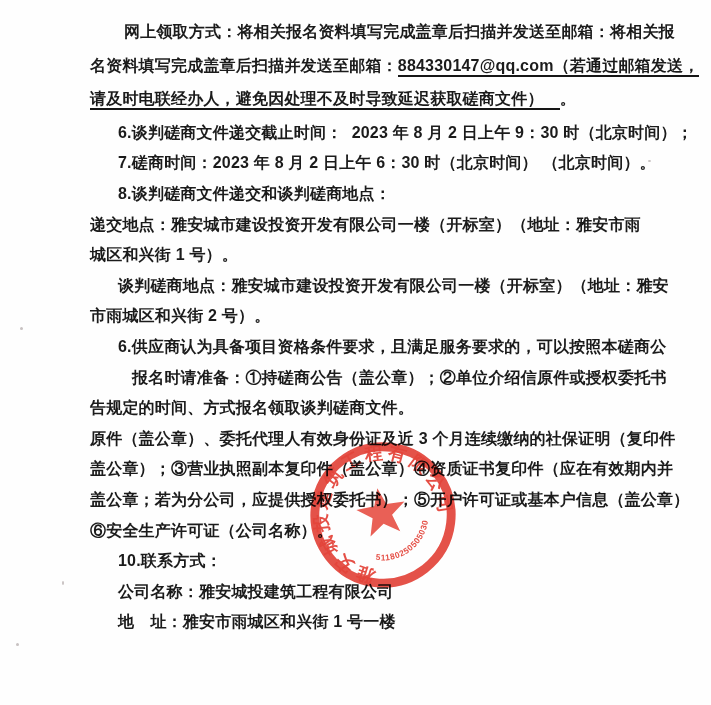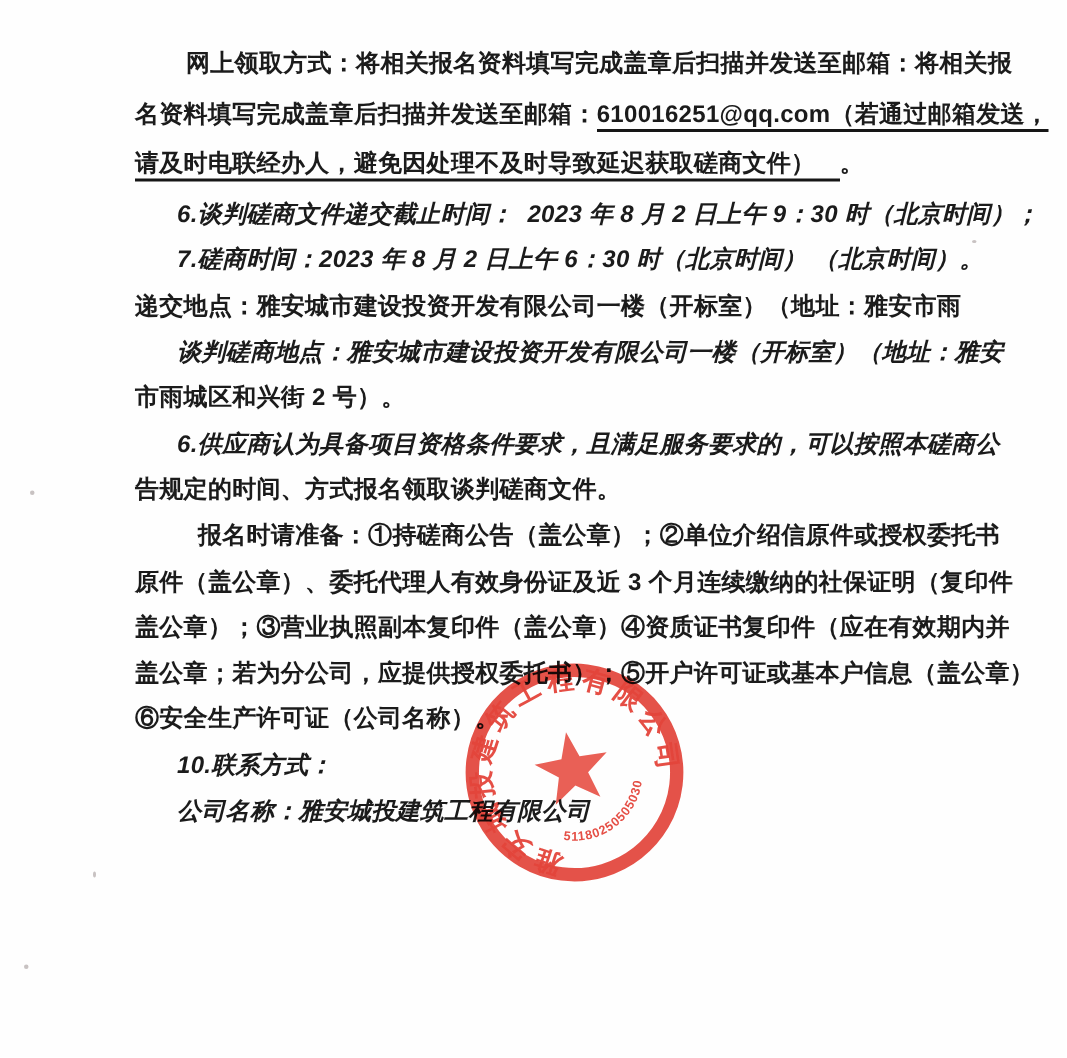--- a/index.html
+++ b/index.html
@@ -8,35 +8,35 @@
     position: relative;
     overflow: hidden;
     font-family: "Liberation Sans", sans-serif;
   }
   .sheet {
     position: absolute; inset: 0;
     background: #fefefe;
   }
   .doc {
     position: absolute;
-    left: 90px; top: 28px;
+    left: 90px; top: 17px;
     width: 560px;
     color: #1b1b1b;
     font-size: 16px;
     font-weight: 700;
     letter-spacing: 0.2px;
   }
   .ln {
     line-height: 30.6px;
     height: 30.6px;
     white-space: pre;
   }
   .ln.gap { margin-bottom: 3px; }
   .ln.ip  { padding-left: 34px; }  
-  .ln.i1  { padding-left: 28px; font-style: italic; }  
+  .ln.i1  { padding-left: 28px; }  
   .ln.i2  { padding-left: 42px; }  
   .u {
     border-bottom: 2.5px solid #161616;
     padding-bottom: 1px;
   }
   
   .seal {
     position: absolute;
     left: 304px; top: 436px;
     width: 158px; height: 158px;
@@ -51,36 +51,39 @@
   }
   .speck { position: absolute; background: #9a8f8f; border-radius: 50%; opacity: .55; }
 </style>
 </head>
 <body>
 
 <div class="sheet">
 
   <div class="doc">
     <div class="ln ip gap"><span>网上领取方式：将相关报名资料填写完成盖章后扫描并发送至邮箱：将相关报</span></div>
-    <div class="ln gap"><span>名资料填写完成盖章后扫描并发送至邮箱：</span><span class="u">610016251@qq.com（若通过邮箱发送，</span></div>
+    <div class="ln gap"><span>名资料填写完成盖章后扫描并发送至邮箱：</span><span class="u">884330147@qq.com（若通过邮箱发送，</span></div>
     <div class="ln gap"><span class="u">请及时电联经办人，避免因处理不及时导致延迟获取磋商文件）　</span><span>。</span></div>
     <div class="ln i1"><span>6.谈判磋商文件递交截止时间：  2023 年 8 月 2 日上午 9：30 时（北京时间）；</span></div>
     <div class="ln i1"><span>7.磋商时间：2023 年 8 月 2 日上午 6：30 时（北京时间） （北京时间）。</span></div>
+    <div class="ln i1"><span>8.谈判磋商文件递交和谈判磋商地点：</span></div>
     <div class="ln"><span>递交地点：雅安城市建设投资开发有限公司一楼（开标室）（地址：雅安市雨</span></div>
+    <div class="ln"><span>城区和兴街 1 号）。</span></div>
     <div class="ln i1"><span>谈判磋商地点：雅安城市建设投资开发有限公司一楼（开标室）（地址：雅安</span></div>
     <div class="ln"><span>市雨城区和兴街 2 号）。</span></div>
     <div class="ln i1"><span>6.供应商认为具备项目资格条件要求，且满足服务要求的，可以按照本磋商公</span></div>
+    <div class="ln i2"><span>报名时请准备：①持磋商公告（盖公章）；②单位介绍信原件或授权委托书</span></div>
     <div class="ln"><span>告规定的时间、方式报名领取谈判磋商文件。</span></div>
-    <div class="ln i2"><span>报名时请准备：①持磋商公告（盖公章）；②单位介绍信原件或授权委托书</span></div>
     <div class="ln"><span>原件（盖公章）、委托代理人有效身份证及近 3 个月连续缴纳的社保证明（复印件</span></div>
     <div class="ln"><span>盖公章）；③营业执照副本复印件（盖公章）④资质证书复印件（应在有效期内并</span></div>
     <div class="ln"><span>盖公章；若为分公司，应提供授权委托书）；⑤开户许可证或基本户信息（盖公章）</span></div>
     <div class="ln"><span>⑥安全生产许可证（公司名称）。</span></div>
     <div class="ln i1"><span>10.联系方式：</span></div>
     <div class="ln i1"><span>公司名称：雅安城投建筑工程有限公司</span></div>
+    <div class="ln i1"><span>地　址：雅安市雨城区和兴街 1 号一楼</span></div>
   </div>
 
   <svg class="seal" viewBox="0 0 160 160" xmlns="http://www.w3.org/2000/svg">
     <defs>
       <path id="sealNameArc" d="M 39.7,120.3 A 57,57 0 1 1 120.3,120.3" fill="none"></path>
       <path id="sealCodeArc" d="M 44.8,109.6 A 46,46 0 0 0 115.2,109.6" fill="none"></path>
     </defs>
     <circle cx="80" cy="80" r="69" fill="none" stroke-width="9" stroke-opacity="0.93" stroke="#e02a1f"></circle>
     <text font-size="18" letter-spacing="4" fill-opacity="0.95" fill="#e02a1f">
       <textPath href="#sealNameArc" startOffset="0">雅安城投建筑工程有限公司</textPath>

